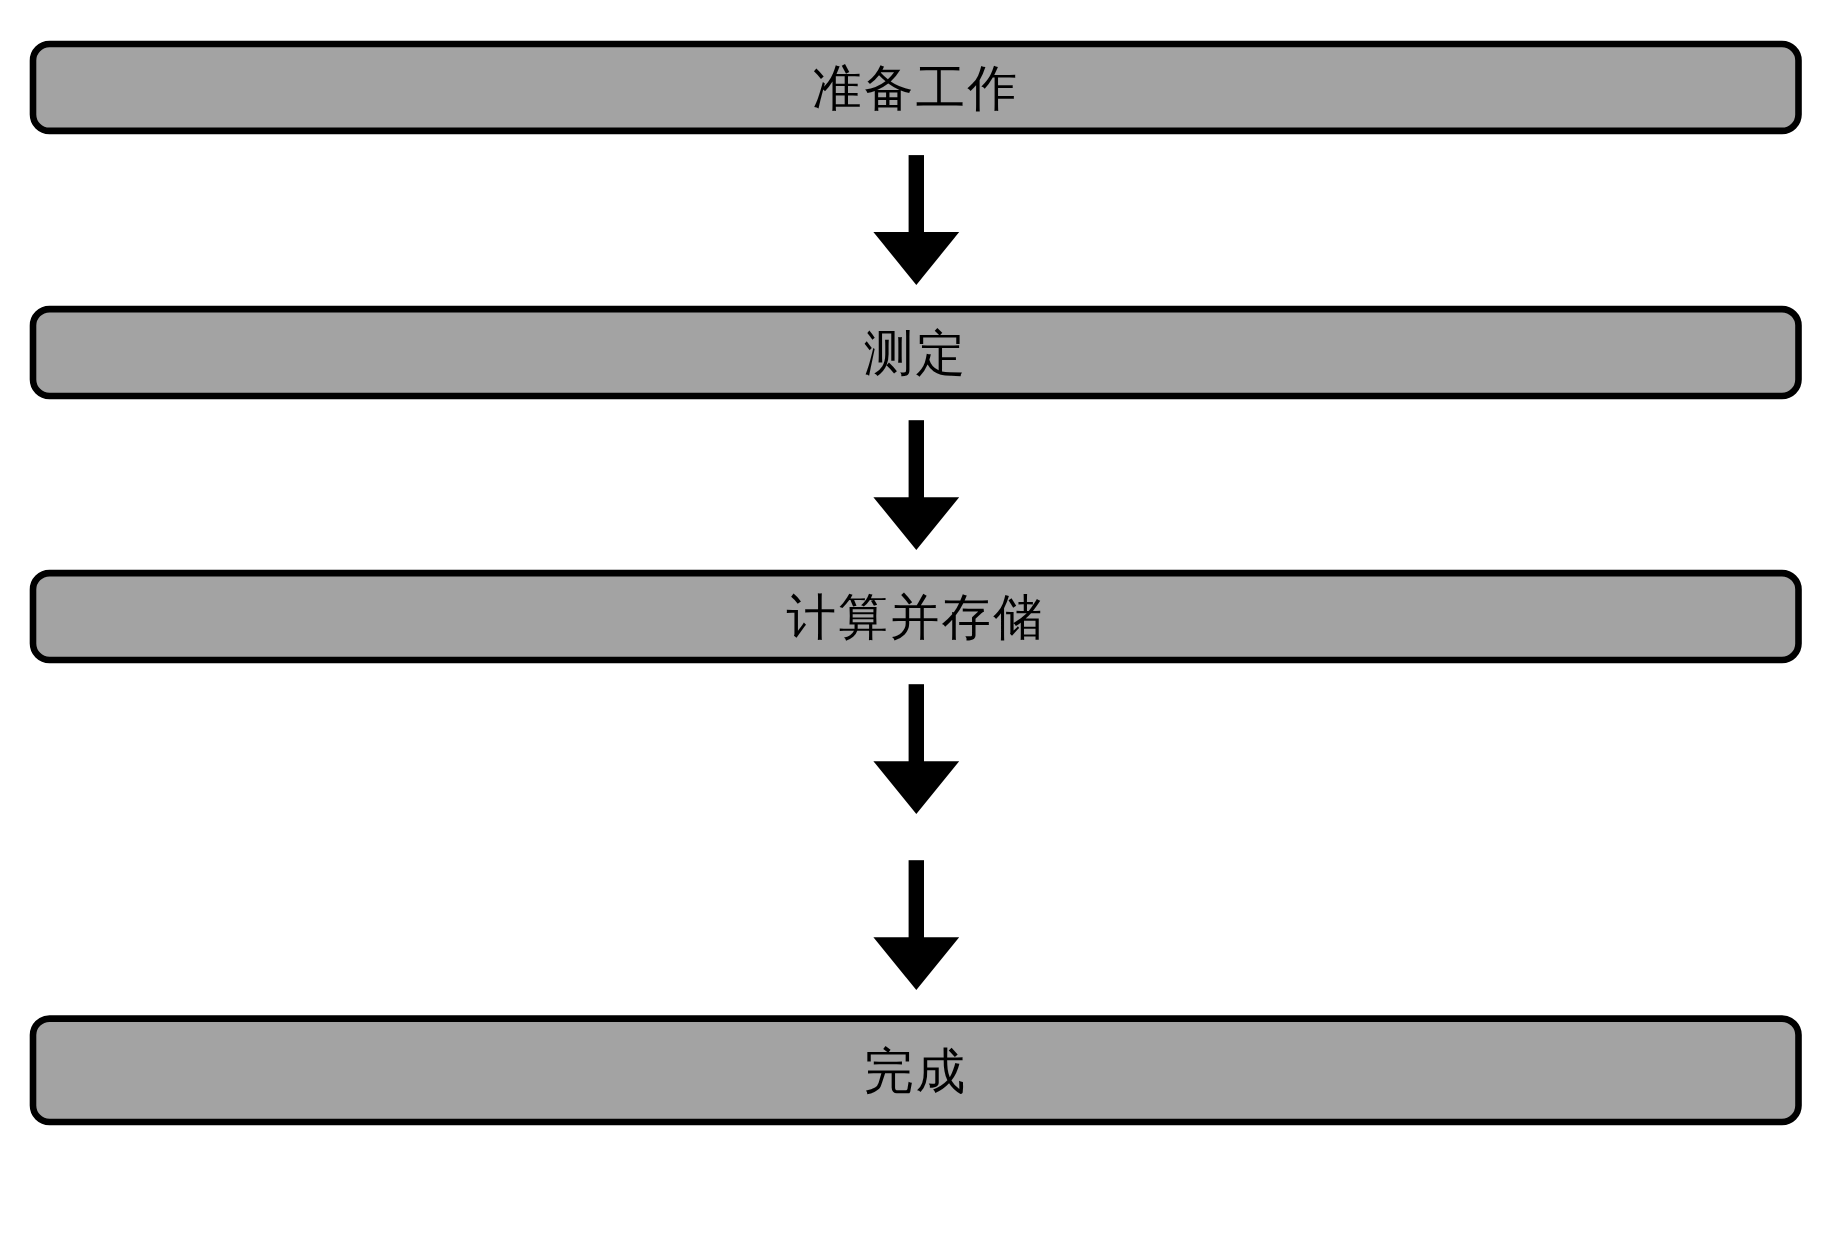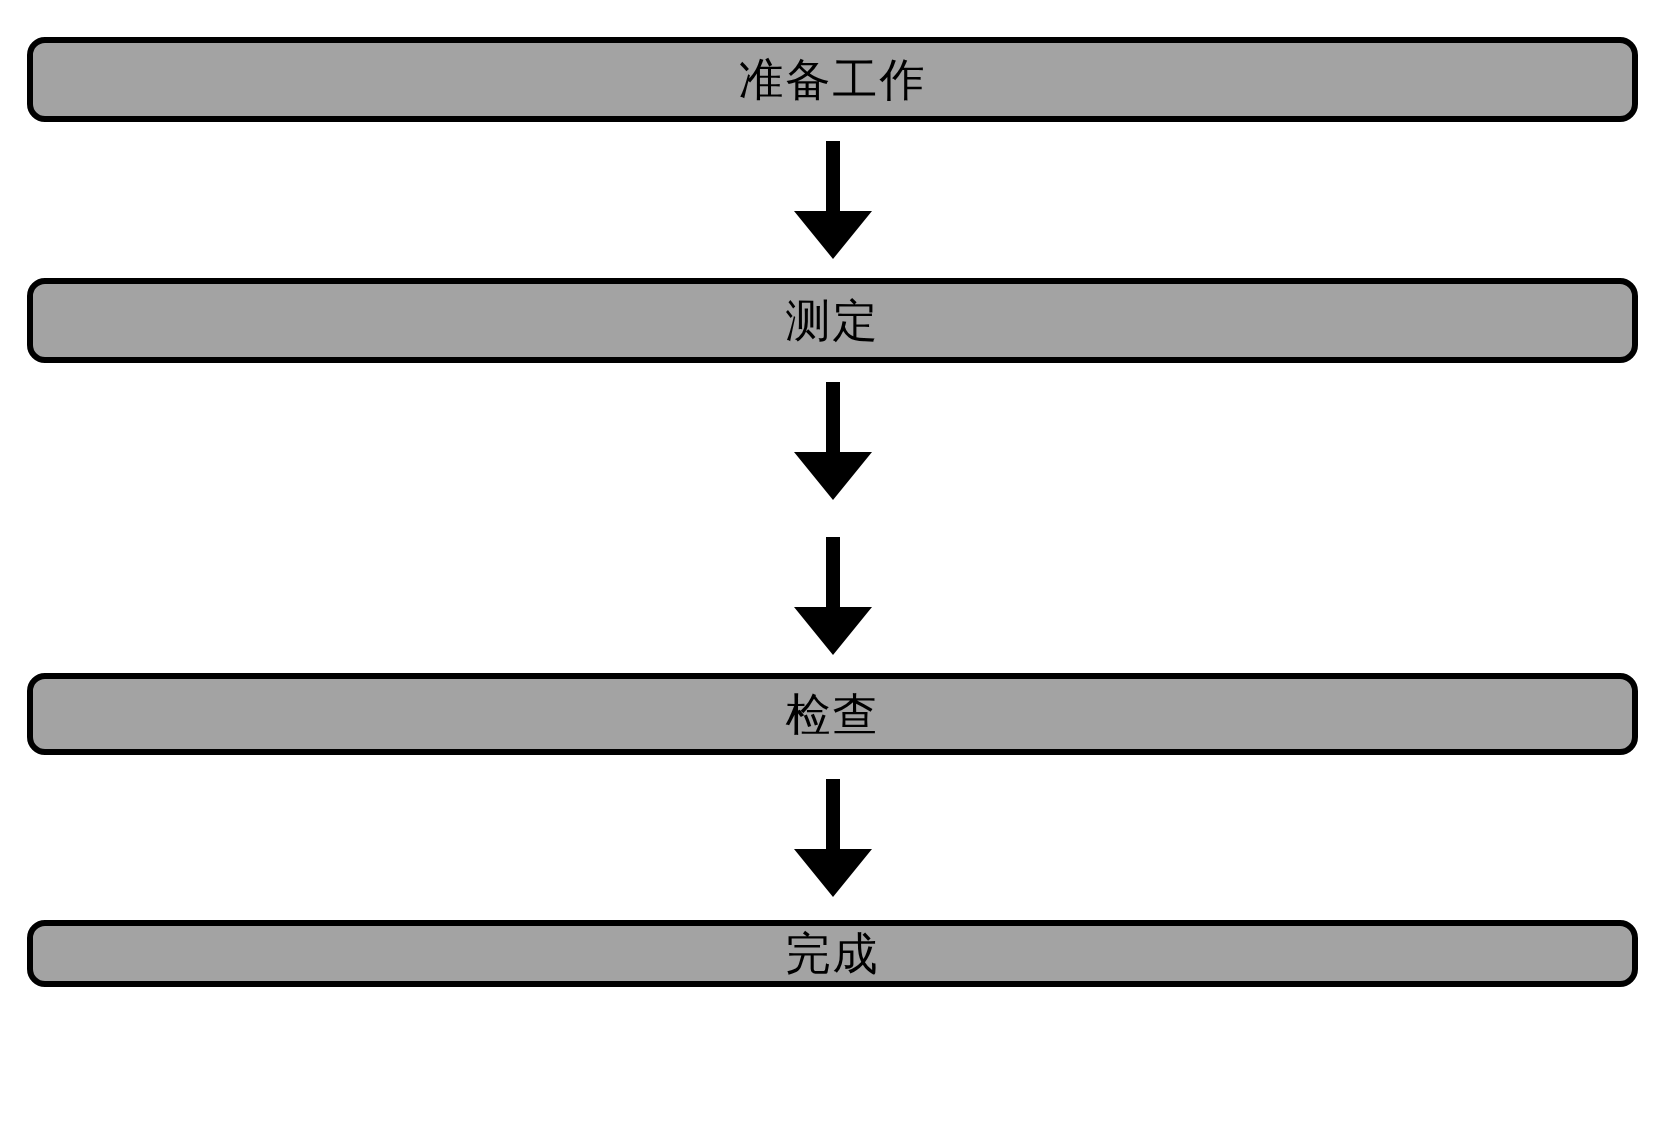--- a/index.html
+++ b/index.html
@@ -70,21 +70,21 @@
 
   
   .connector.gap-1 { height: 156px; }
   .connector.gap-2 { height: 155px; }
   .connector.gap-3 { height: 155px; }
   .connector.gap-4 { height: 165px; }
 
   .node-box.box-2 { height: 85px; }
   .node-box.box-3 { height: 85px; }
   .node-box.box-4 { height: 82px; }
-  .node-box.box-5 { height: 67px; }
+  .node-box.box-5 { height: 100px; }
 </style>
 </head>
 <body>
 
 <div id="flowchart">
   <div class="flow-column">
 
     <div class="node-box box-1">
       <span class="node-label">准备工作</span>
     </div>
@@ -100,31 +100,31 @@
       <span class="node-label">测定</span>
     </div>
 
     <div class="connector gap-2">
       <svg width="78" height="118" viewBox="0 0 78 118" aria-hidden="true">
         <rect x="32" y="0" width="14" height="72" fill="#000000"></rect>
         <polygon points="0,70 78,70 39,118" fill="#000000"></polygon>
       </svg>
     </div>
 
+    <div class="node-box box-3">
+      <span class="node-label">计算并存储</span>
+    </div>
 
     <div class="connector gap-3">
       <svg width="78" height="118" viewBox="0 0 78 118" aria-hidden="true">
         <rect x="32" y="0" width="14" height="72" fill="#000000"></rect>
         <polygon points="0,70 78,70 39,118" fill="#000000"></polygon>
       </svg>
     </div>
 
-    <div class="node-box box-4">
-      <span class="node-label">检查</span>
-    </div>
 
     <div class="connector gap-4">
       <svg width="78" height="118" viewBox="0 0 78 118" aria-hidden="true">
         <rect x="32" y="0" width="14" height="72" fill="#000000"></rect>
         <polygon points="0,70 78,70 39,118" fill="#000000"></polygon>
       </svg>
     </div>
 
     <div class="node-box box-5">
       <span class="node-label">完成</span>

